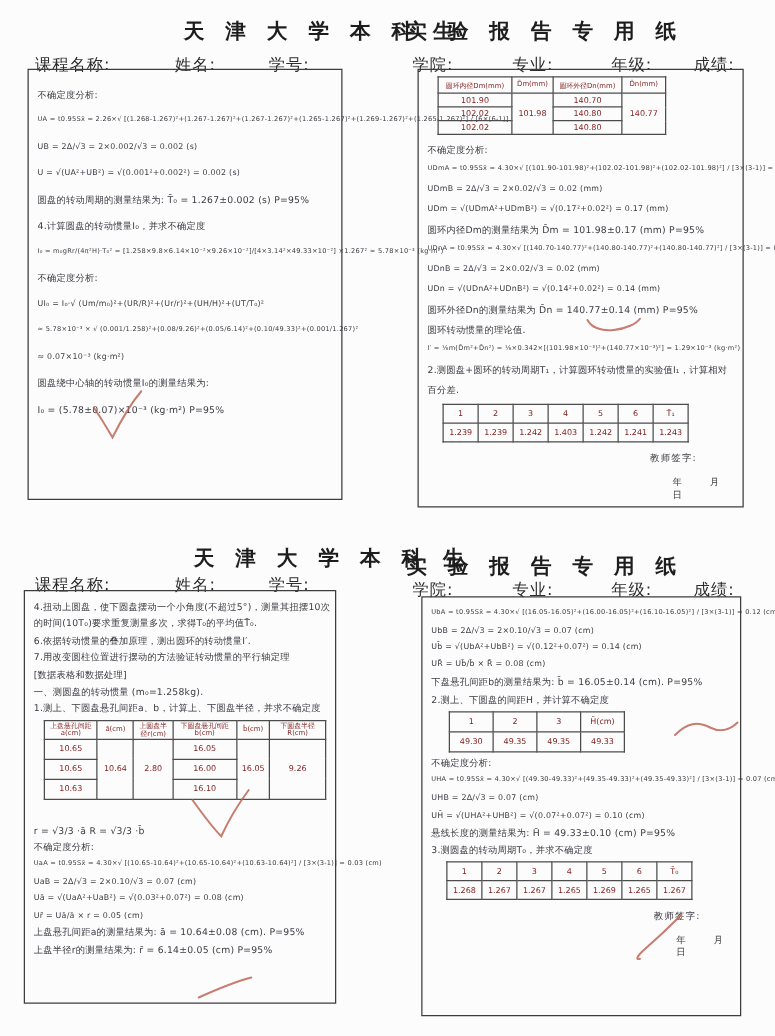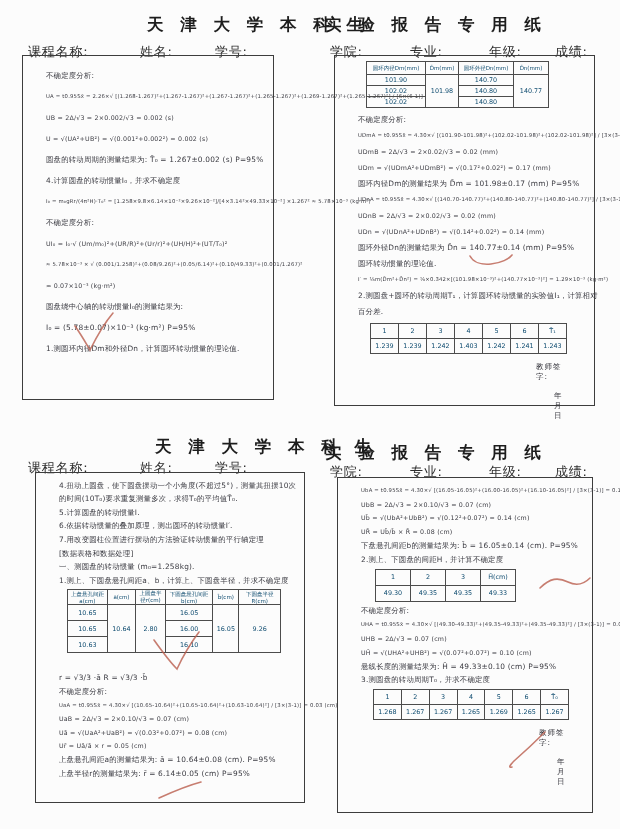--- a/index.html
+++ b/index.html
@@ -14,37 +14,37 @@
           color:#1d1d1d;white-space:nowrap;}
   #p-tl .ptitle{left:147px;top:14px}
   #p-tr .ptitle{left:15px;top:14px}
   #p-bl .ptitle{left:155px;top:21px}
   #p-br .ptitle{left:15px;top:27px}
   .hfield{position:absolute;font-size:13px;color:#2d2d2d;letter-spacing:0.8px;white-space:nowrap}
   .lf1{left:28px;top:43px} .lf2{left:140px;top:43px} .lf3{left:215px;top:43px}
   #p-bl .lf1,#p-bl .lf2,#p-bl .lf3{top:44px}
   .rf1{left:20px;top:43px} .rf2{left:100px;top:43px} .rf3{left:179px;top:43px} .rf4{left:245px;top:43px}
   #p-br .rf1,#p-br .rf2,#p-br .rf3,#p-br .rf4{top:48px}
-  .box{position:absolute;border:1.4px solid #3d3d3d;padding:3px 23px;box-sizing:border-box;}
+  .box{position:absolute;border:1.4px solid #3d3d3d;padding:3px 7px;box-sizing:border-box;}
   #p-tl .box{left:22px;top:55px;width:252px;height:345px}
   #p-tr .box{left:24px;top:55px;width:261px;height:351px}
-  #p-bl .box{left:35px;top:57px;width:270px;height:331px}
+  #p-bl .box{left:19px;top:57px;width:250px;height:331px}
   #p-br .box{left:27px;top:62px;width:256px;height:336px}
   .ln{font-size:7.4px;line-height:9px;margin:6px 0;color:#3a3a41;white-space:nowrap;
       letter-spacing:0.2px;}
   .sm{font-size:6.3px}
   .xs{font-size:5.3px}
   #p-tl .ln{margin:12px 0}
   #p-tr .ln{margin:7px 0}
   #p-bl .ln{margin:4.6px 0}
   #p-br .ln{margin:4.8px 0}
   .ind-lg{margin-left:62px}
   .ind-md{margin-left:26px}
   .ind-sm{margin-left:10px}
-  table{border-collapse:collapse;color:#0c4a6e;}
+  table{border-collapse:collapse;color:#7f1d1d;}
   th,td{border:1px solid #4c4c4c;text-align:center;font-weight:normal;padding:0 2px;}
   th{font-size:5.5px;}
   td{font-size:6.4px;}
   .t-diam{margin:2px 0 3px 8px}
   .t-diam th{height:12px} .t-diam td{height:10px}
   .t-diam .c1{width:54px}.t-diam .c2{width:28px}.t-diam .c3{width:50px}.t-diam .c4{width:30px}
   .t-rad{margin:2px 0 20px 8px}
   .t-rad th{height:13px} .t-rad td{height:15px}
   .t-rad .c1{width:40px}.t-rad .c2{width:25px}.t-rad .c3{width:28px}
   .t-rad .c4{width:50px}.t-rad .c5{width:22px}.t-rad .c6{width:43px}
@@ -76,21 +76,20 @@
       <div class="ln sm">U = √(UA²+UB²) = √(0.001²+0.002²) = 0.002 (s)</div>
       <div class="ln">圆盘的转动周期的测量结果为: T̄₀ = 1.267±0.002 (s)   P=95%</div>
       <div class="ln">4.计算圆盘的转动惯量I₀，并求不确定度</div>
       <div class="ln xs">I₀ = m₀gRr/(4π²H)·T₀² = [1.258×9.8×6.14×10⁻²×9.26×10⁻²]/[4×3.14²×49.33×10⁻²] ×1.267² ≈ 5.78×10⁻³ (kg·m²)</div>
       <div class="ln">不确定度分析:</div>
       <div class="ln sm">UI₀ = I₀·√ (Um/m₀)²+(UR/R)²+(Ur/r)²+(UH/H)²+(UT/T₀)²</div>
       <div class="ln xs ind-sm">≈ 5.78×10⁻³ × √ (0.001/1.258)²+(0.08/9.26)²+(0.05/6.14)²+(0.10/49.33)²+(0.001/1.267)²</div>
       <div class="ln sm ind-sm">≈ 0.07×10⁻³ (kg·m²)</div>
       <div class="ln">圆盘绕中心轴的转动惯量I₀的测量结果为:</div>
       <div class="ln ind-md">I₀ = (5.78±0.07)×10⁻³ (kg·m²)    P=95%</div>
-      <div class="ln">1.测圆环内径Dm和外径Dn，计算圆环转动惯量的理论值.</div>
     </div>
   </section>
 
   <section class="page" id="p-tr">
     <div class="ptitle">实 验 报 告 专 用 纸</div>
     <span class="hfield rf1">学院:</span>
     <span class="hfield rf2">专业:</span>
     <span class="hfield rf3">年级:</span>
     <span class="hfield rf4">成绩:</span>
     <div class="box">
@@ -159,21 +158,20 @@
   </section>
 
   <section class="page" id="p-bl">
     <div class="ptitle">天 津 大 学 本 科 生</div>
     <span class="hfield lf1">课程名称:</span>
     <span class="hfield lf2">姓名:</span>
     <span class="hfield lf3">学号:</span>
     <div class="box">
       <div class="ln">4.扭动上圆盘，使下圆盘摆动一个小角度(不超过5°)，测量其扭摆10次</div>
       <div class="ln">的时间(10T₀)要求重复测量多次，求得T₀的平均值T̄₀.</div>
-      <div class="ln">5.计算圆盘的转动惯量I.</div>
       <div class="ln">6.依据转动惯量的叠加原理，测出圆环的转动惯量I′.</div>
       <div class="ln">7.用改变圆柱位置进行摆动的方法验证转动惯量的平行轴定理</div>
       <div class="ln">[数据表格和数据处理]</div>
       <div class="ln">一、测圆盘的转动惯量 (m₀=1.258kg).</div>
       <div class="ln">1.测上、下圆盘悬孔间距a、b，计算上、下圆盘半径，并求不确定度</div>
       <table class="t-rad">
         <tbody>
             <tr>
           <th class="c1">上盘悬孔间距a(cm)</th>
           <th class="c2">ā(cm)</th>

